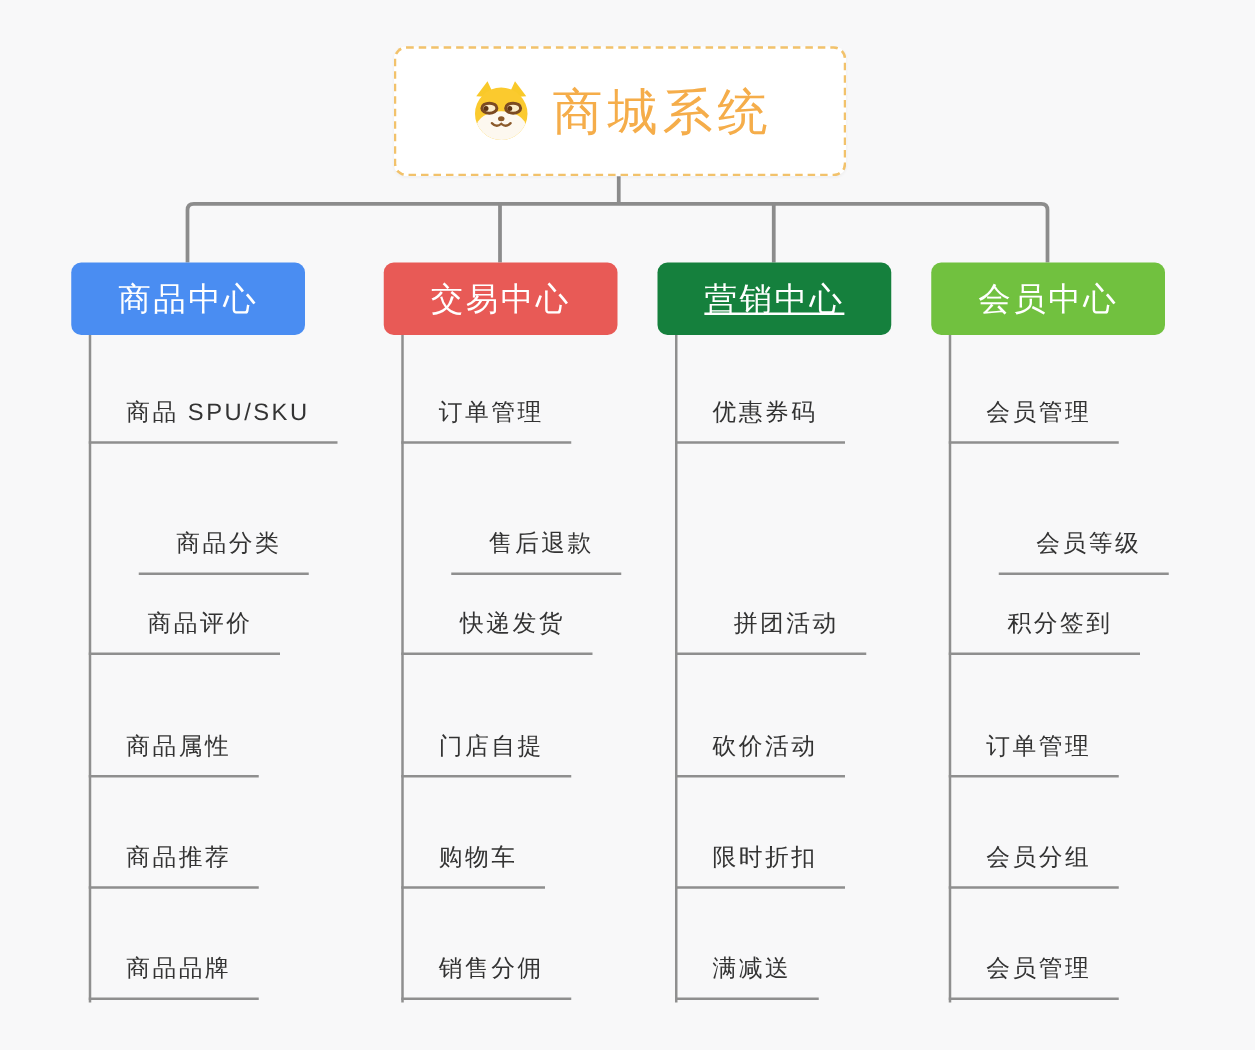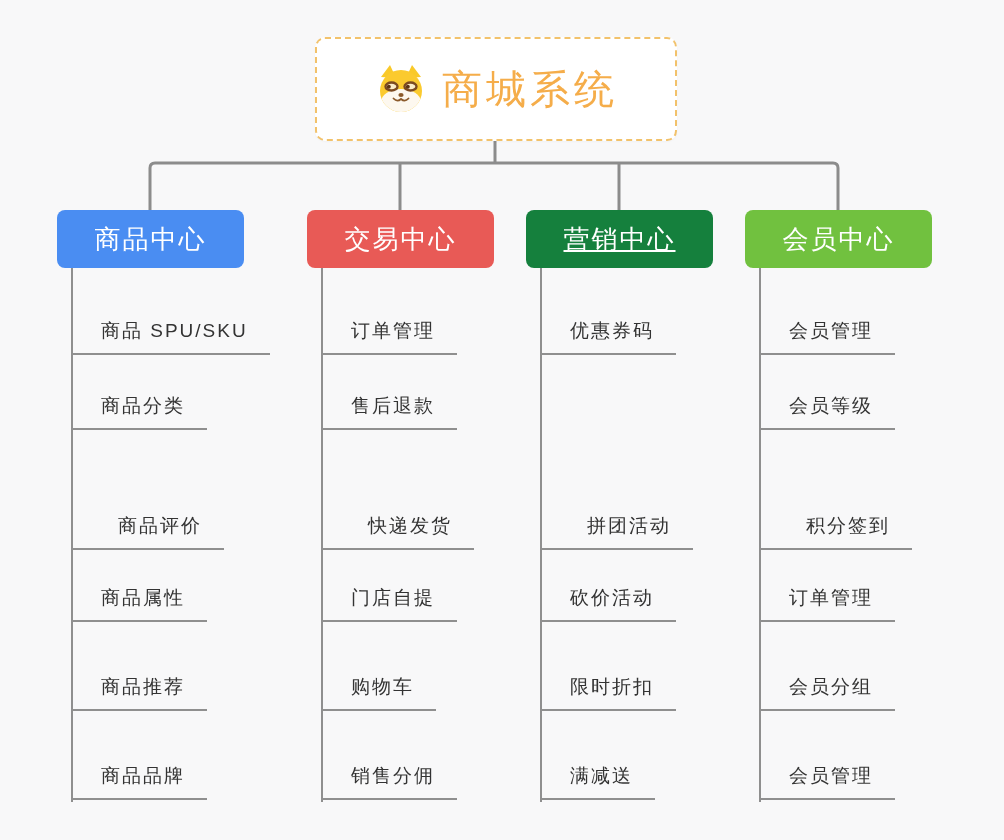--- a/index.html
+++ b/index.html
@@ -31,22 +31,22 @@
   }
 
   .trunk { position:absolute; left:14px; top:58px; width:2px; height:534px; background:#8f8f8f; }
 
   .child-item {
     position:absolute; left:14px; display:inline-block; white-space:nowrap;
     font-size:19px; letter-spacing:2px; color:#333333; line-height:24px;
     padding:0 22px 10px 30px; border-bottom:2px solid #8f8f8f;
   }
   .child-top-0 { top:109px; }
-  .child-top-1 { top:184px; }
-  .child-top-2 { top:304px;padding-left:47px; }
+  .child-top-1 { top:214px;margin-left:40px; }
+  .child-top-2 { top:278px;padding-left:47px; }
   .child-top-3 { top:376px; }
   .child-top-4 { top:465px; }
   .child-top-5 { top:554px; }
 </style>
 </head>
 <body>
 
 <div class="canvas">
 
   <svg class="connectors" viewBox="0 0 1004 840" xmlns="http://www.w3.org/2000/svg">

